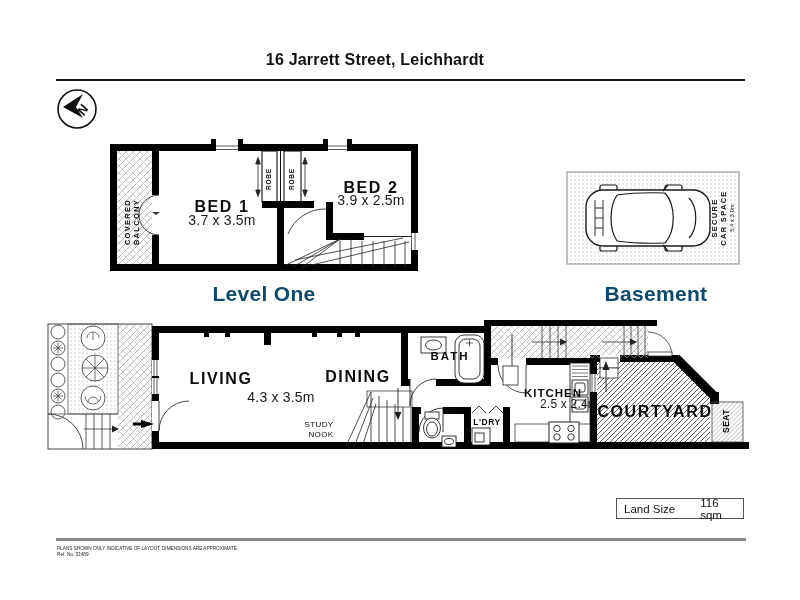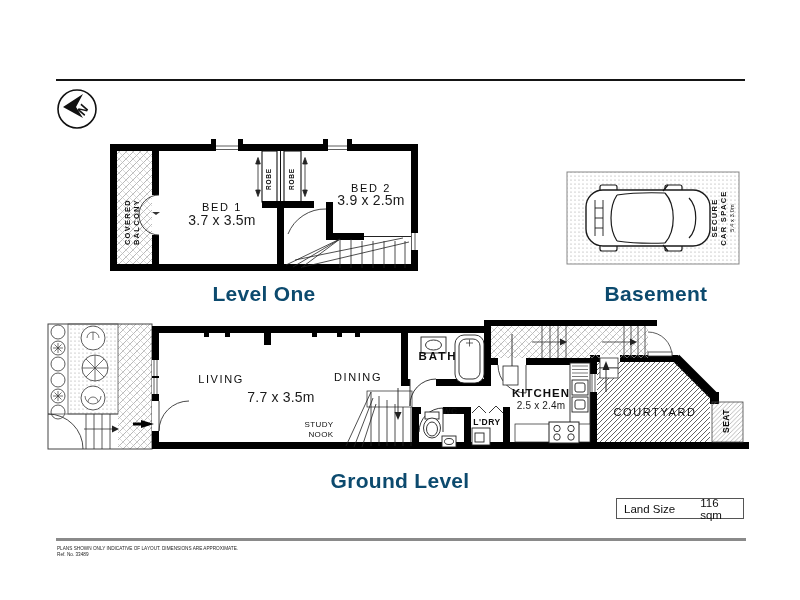--- a/index.html
+++ b/index.html
@@ -6,42 +6,43 @@
   #page{position:relative;width:800px;height:600px;background:#fff;overflow:hidden;
         font-family:"Liberation Sans",sans-serif;color:#111;}
   svg{position:absolute;}
   .lbl{position:absolute;transform:translate(-50%,-50%);white-space:nowrap;color:#0d0d0d;
        font-family:"Liberation Sans",sans-serif;line-height:1.1;}
   .rot{transform:translate(-50%,-50%) rotate(-90deg);}
   .title{position:absolute;left:55px;top:51px;width:640px;text-align:center;
          font-size:16px;font-weight:bold;letter-spacing:0.2px;}
   .hline{position:absolute;left:56px;top:79px;width:689px;height:2px;background:#151515;}
   .sec{font-size:21px;font-weight:bold;letter-spacing:0.3px;color:#0c4a6e;}
-  .room{font-weight:normal;font-size:11px;letter-spacing:1.6px;}
-  .room-md{font-weight:bold;font-size:11.5px;letter-spacing:1px;}
+  .room{font-weight:bold;font-size:16px;letter-spacing:1.6px;}
+  .room-md{font-weight:bold;font-size:11.5px;letter-spacing:1px;margin-left:12px;}
   .room-sm{font-weight:bold;font-size:8.5px;letter-spacing:0.5px;}
   .dims{font-size:14px;color:#1a1a1a;letter-spacing:0.2px;}
-  .dims-sm{font-size:10px;}
+  .dims-sm{font-size:12px;margin-left:28px;}
   .vert{text-align:center;font-weight:bold;font-size:7.5px;letter-spacing:1.3px;line-height:9px;}
   .vert .dims-xs{display:block;font-weight:normal;font-size:5.5px;letter-spacing:0.2px;}
   .two{text-align:right;font-size:8px;line-height:10px;letter-spacing:0.4px;}
   .thickline{position:absolute;left:56px;top:538px;width:690px;height:3px;background:#8a8a8a;}
   .table{position:absolute;left:616px;top:498px;width:126px;border:1.5px solid #555;
          background:#fff;font-size:11.5px;}
   .trow{display:flex;align-items:center;height:19px;}
   .trow + .trow{border-top:4px solid #737373;}
   .tlab{padding-left:7px;width:77px;}
   .tval{}
   .finep{position:absolute;left:57px;top:545px;font-size:6px;line-height:8px;color:#222;
          transform:scale(0.78);transform-origin:left top;}
 </style>
 </head>
 <body>
 <div id="page">
 
+<div class="title">16 Jarrett Street, Leichhardt</div>
 <div class="hline"></div>
 
 <svg style="left:54px;top:86px" width="46" height="46" viewBox="0 0 46 46">
   <circle cx="23" cy="23" r="19" fill="none" stroke="#111" stroke-width="1.6"></circle>
   <polygon points="29,8 9,21 29,32 22,21" fill="#111"></polygon>
   <text x="25" y="31" font-size="13" font-weight="bold" font-style="italic" font-family="Liberation Sans, sans-serif" fill="#111" transform="rotate(-60 27 26)">N</text>
 </svg>
 
 <svg id="lvl1" style="left:105px;top:138px" width="316" height="136" viewBox="0 0 316 136">
   <defs>
@@ -293,32 +294,31 @@
     <rect x="321" y="75" width="45" height="16" stroke-width="0.7"></rect>
     <path d="M325 76 V130 M333 80 V130 M341 84 V130 M349 88 V130 M357 91 V130 M365 91 V130"></path>
     <path d="M300 130 L325 76 M308 131 L327 82 M316 131 L330 88"></path>
     <line x1="352" y1="72" x2="352" y2="96" stroke-width="0.9"></line>
     <polygon points="348.5,96 355.5,96 352,104" fill="#222" stroke="none"></polygon>
   </g>
 </svg>
 
 <div class="lbl room" style="left:221px;top:379px">LIVING</div>
 <div class="lbl room" style="left:358px;top:377px">DINING</div>
-<div class="lbl dims" style="left:281px;top:398px">7.7 x 3.5m</div>
+<div class="lbl dims" style="left:281px;top:398px">4.3 x 3.5m</div>
 <div class="lbl two" style="left:319px;top:430px">
   <span>STUDY</span><br><span>NOOK</span>
 </div>
 <div class="lbl room-md" style="left:438px;top:356px;letter-spacing:2px">BATH</div>
 <div class="lbl room-sm" style="left:450px;top:412px">WC</div>
 <div class="lbl room-sm" style="left:487px;top:423px">L'DRY</div>
 <div class="lbl room-md" style="left:541px;top:393px">KITCHEN</div>
 <div class="lbl dims dims-sm" style="left:541px;top:405px">2.5 x 2.4m</div>
 <div class="lbl room" style="left:655px;top:412px">COURTYARD</div>
 <div class="lbl rot room-sm" style="left:727px;top:421px">SEAT</div>
-<div class="lbl sec" style="left:400px;top:481px">Ground Level</div>
 
 <div class="table">
   <div class="trow">
     <span class="tlab">Land Size</span>
     <span class="tval">116 sqm</span>
   </div>
 </div>
 <div class="thickline"></div>
 
 <div class="finep">

